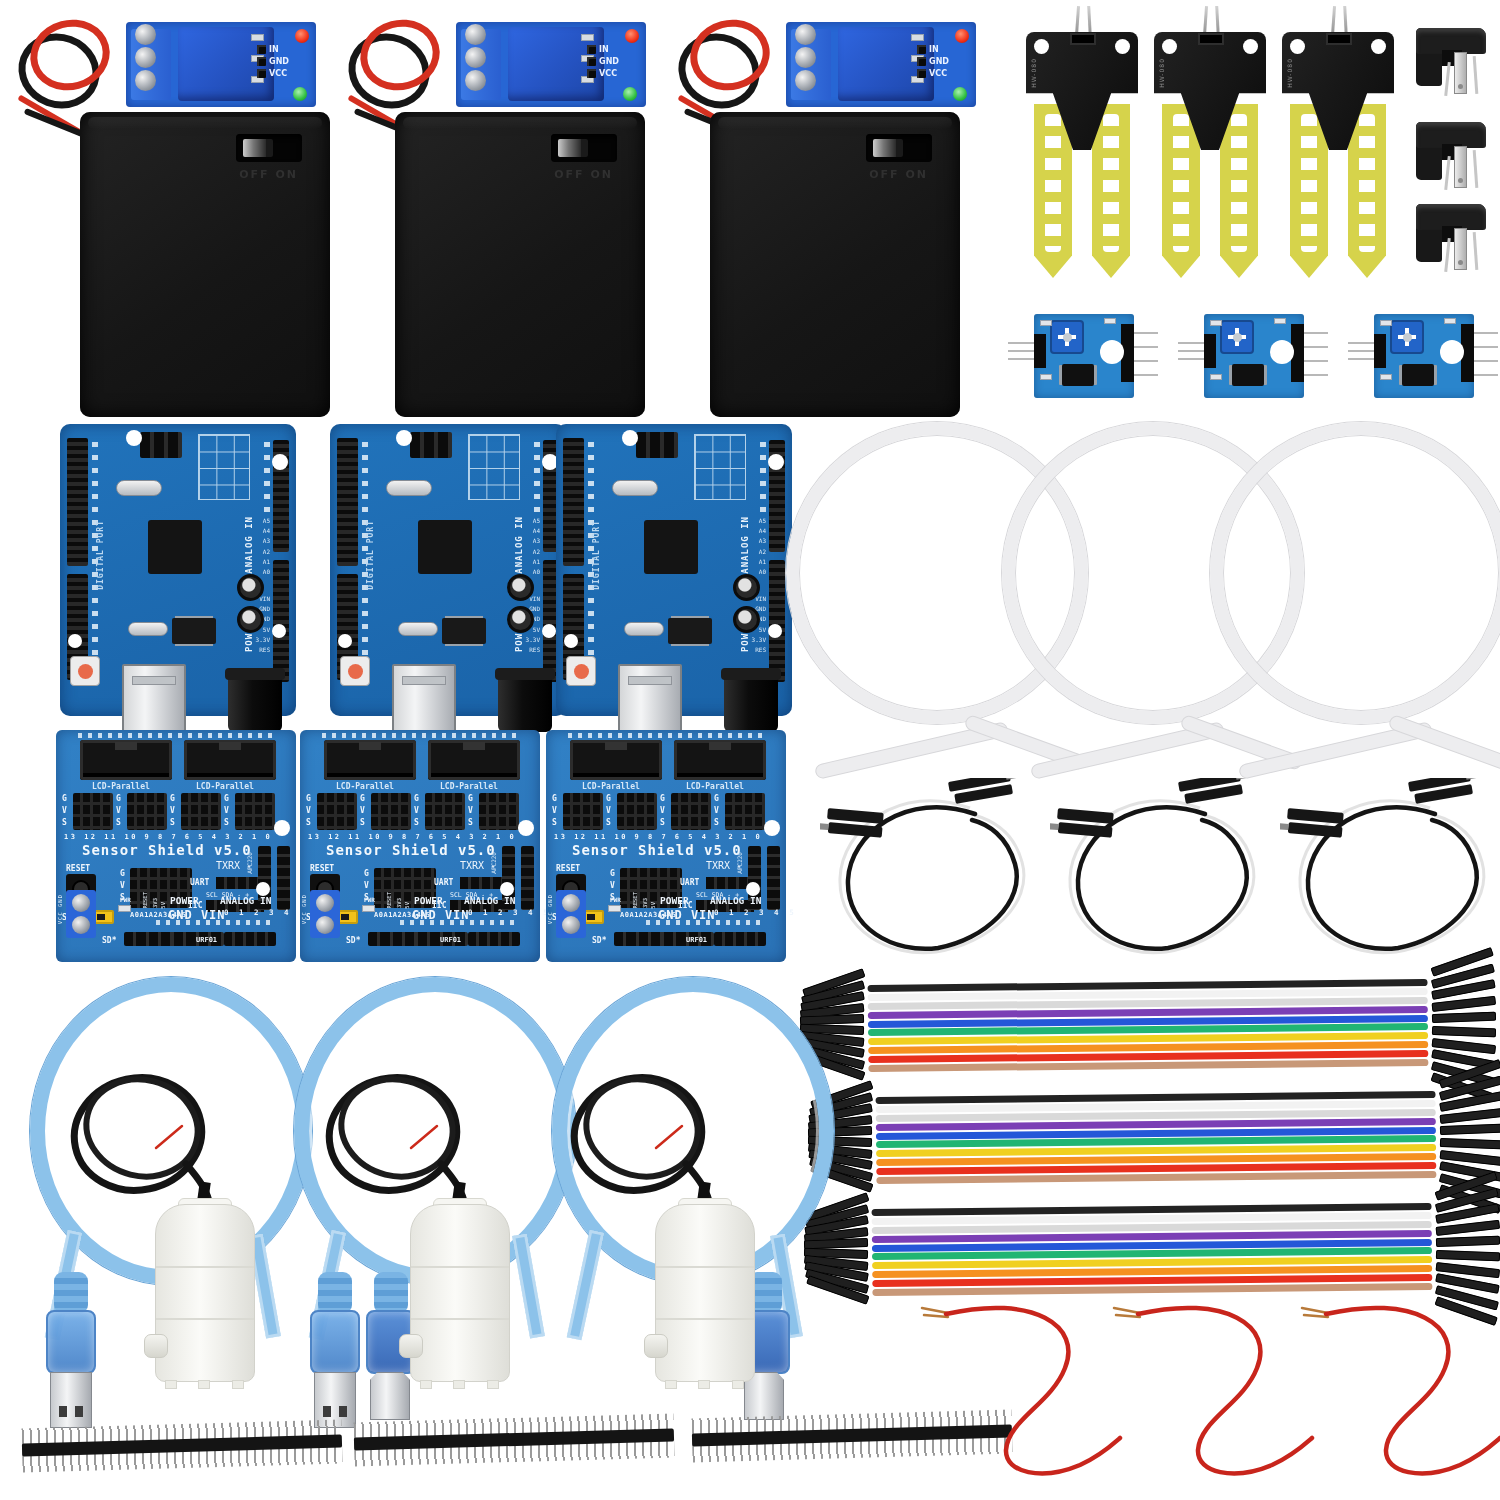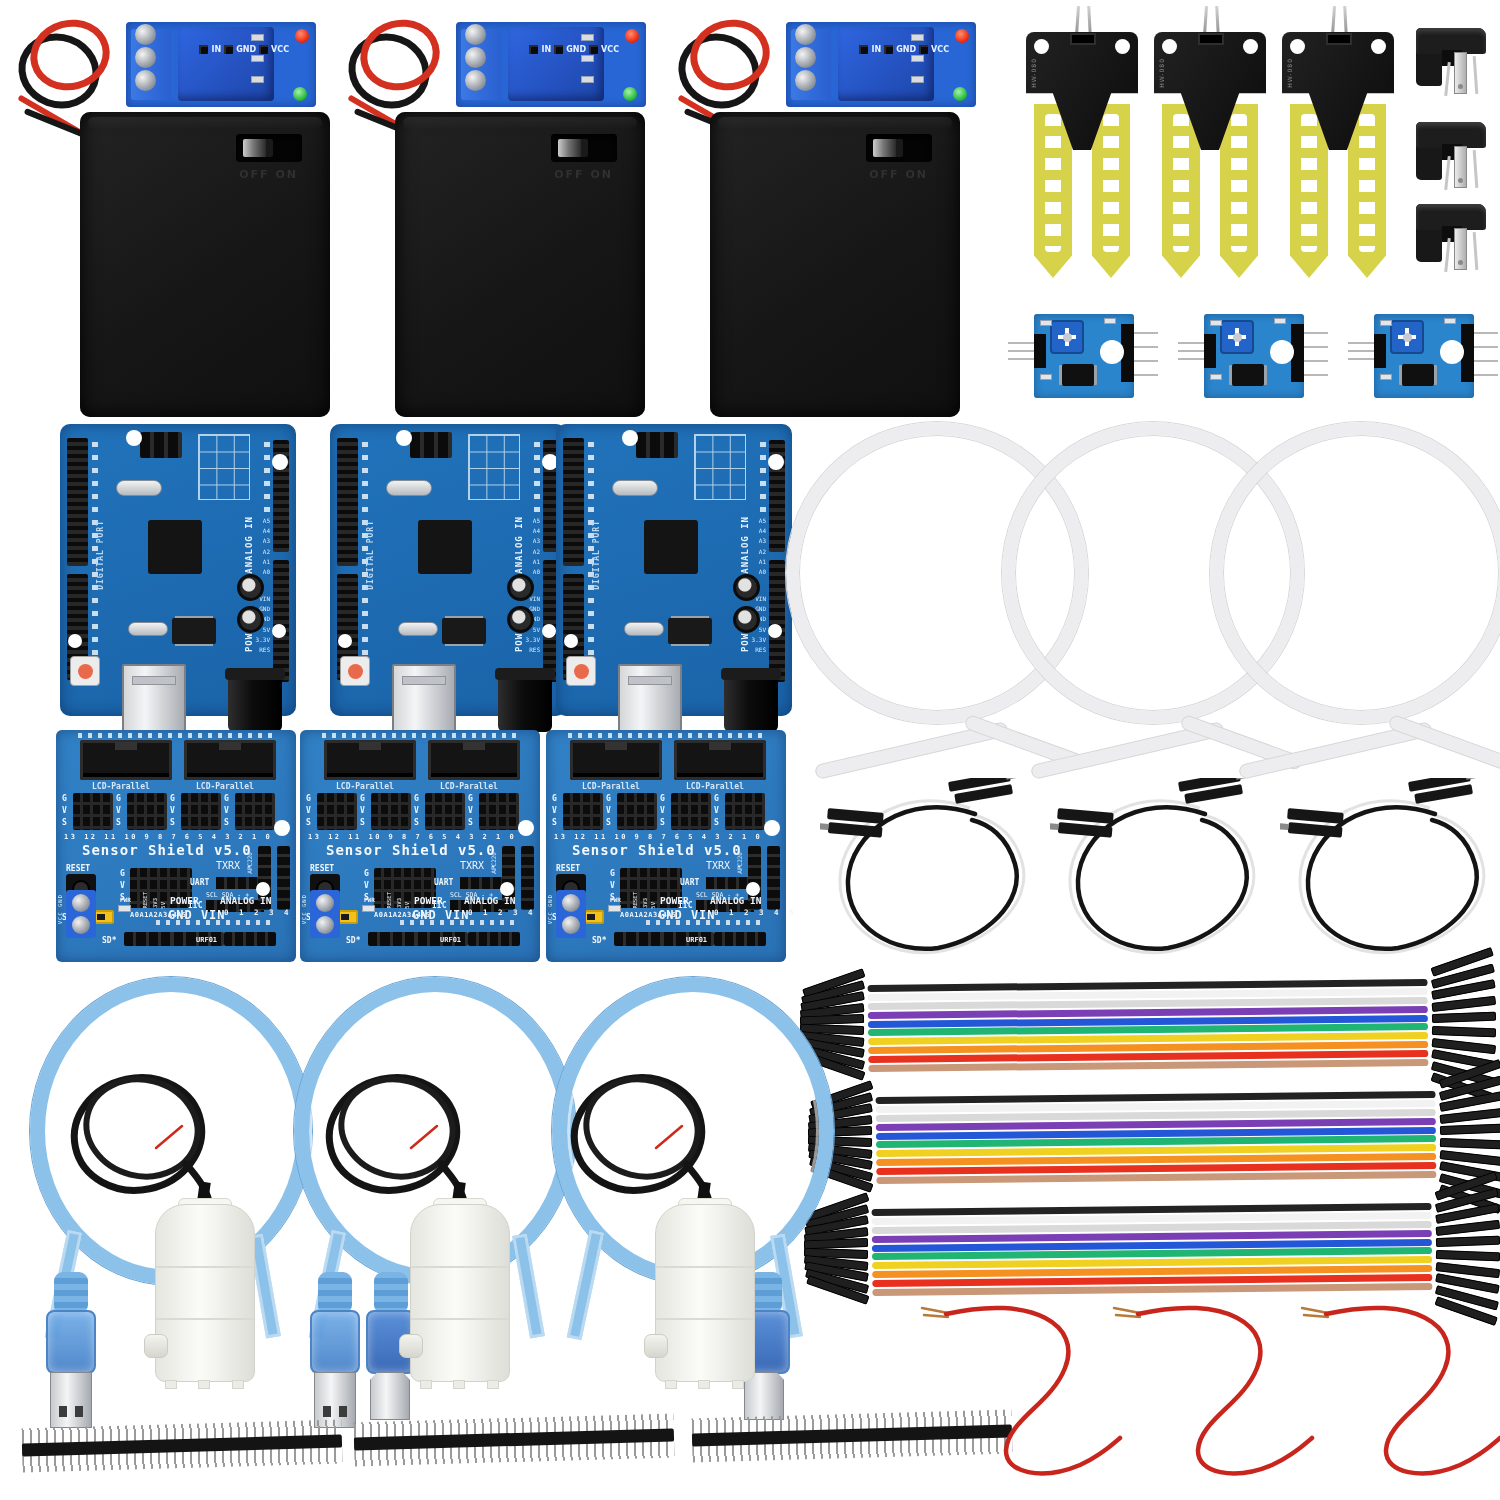--- a/index.html
+++ b/index.html
@@ -24,21 +24,21 @@
   .relay .screw{position:absolute;left:9px;width:21px;height:21px;border-radius:50%;
     background:radial-gradient(circle at 35% 35%,#f4f4f4,#9aa0a8 60%,#646a72);}
   .relay .screw.s1{top:2px}.relay .screw.s2{top:25px}.relay .screw.s3{top:48px}
   .relay .cube{position:absolute;left:52px;top:5px;width:96px;height:74px;border-radius:4px;
     background:linear-gradient(135deg,#2f66e0 0%,#2553c2 55%,#1d46a8 100%);box-shadow:inset -4px -4px 8px rgba(0,0,40,.4);}
   .relay .led{position:absolute;width:14px;height:14px;border-radius:50%;}
   .relay .led.red{right:7px;top:7px;background:radial-gradient(circle at 40% 35%,#ff9070,#f03018 60%,#a81404);}
   .relay .led.grn{right:9px;bottom:6px;background:radial-gradient(circle at 40% 35%,#a8f0b0,#30c040 60%,#108226);}
   .relay .smd{position:absolute;width:13px;height:7px;background:#d8dce2;border:1px solid #98a2ae;}
   .relay .smd.m1{right:52px;top:12px}.relay .smd.m2{right:52px;top:33px}.relay .smd.m3{right:52px;top:54px}
-  .relay .hdr{position:absolute;right:27px;top:23px;display:flex;flex-direction:row;gap:3px;}
+  .relay .hdr{position:absolute;right:27px;top:23px;display:flex;flex-direction:column;gap:3px;}
   .relay .pinrow{display:flex;align-items:center;gap:3px;}
   .relay .pinsq{width:9px;height:9px;background:#0a0a0a;border-radius:1px;box-shadow:inset 2px 2px 0 #2c2c2c;}
   .relay .pinlab{font-size:8px;line-height:1;color:#eaf2ff;font-weight:bold;}
 
   
   .battery{width:250px;height:305px;background:linear-gradient(145deg,#232323 0%,#161616 55%,#101010);
     border-radius:10px;box-shadow:inset 0 0 20px #000;}
   .battery .sheen{position:absolute;left:8px;top:5px;right:8px;height:12px;border-radius:8px;
     background:linear-gradient(180deg,rgba(255,255,255,.07),transparent);}
   .battery .recess{position:absolute;right:28px;top:22px;width:66px;height:28px;background:#040404;border-radius:4px;

